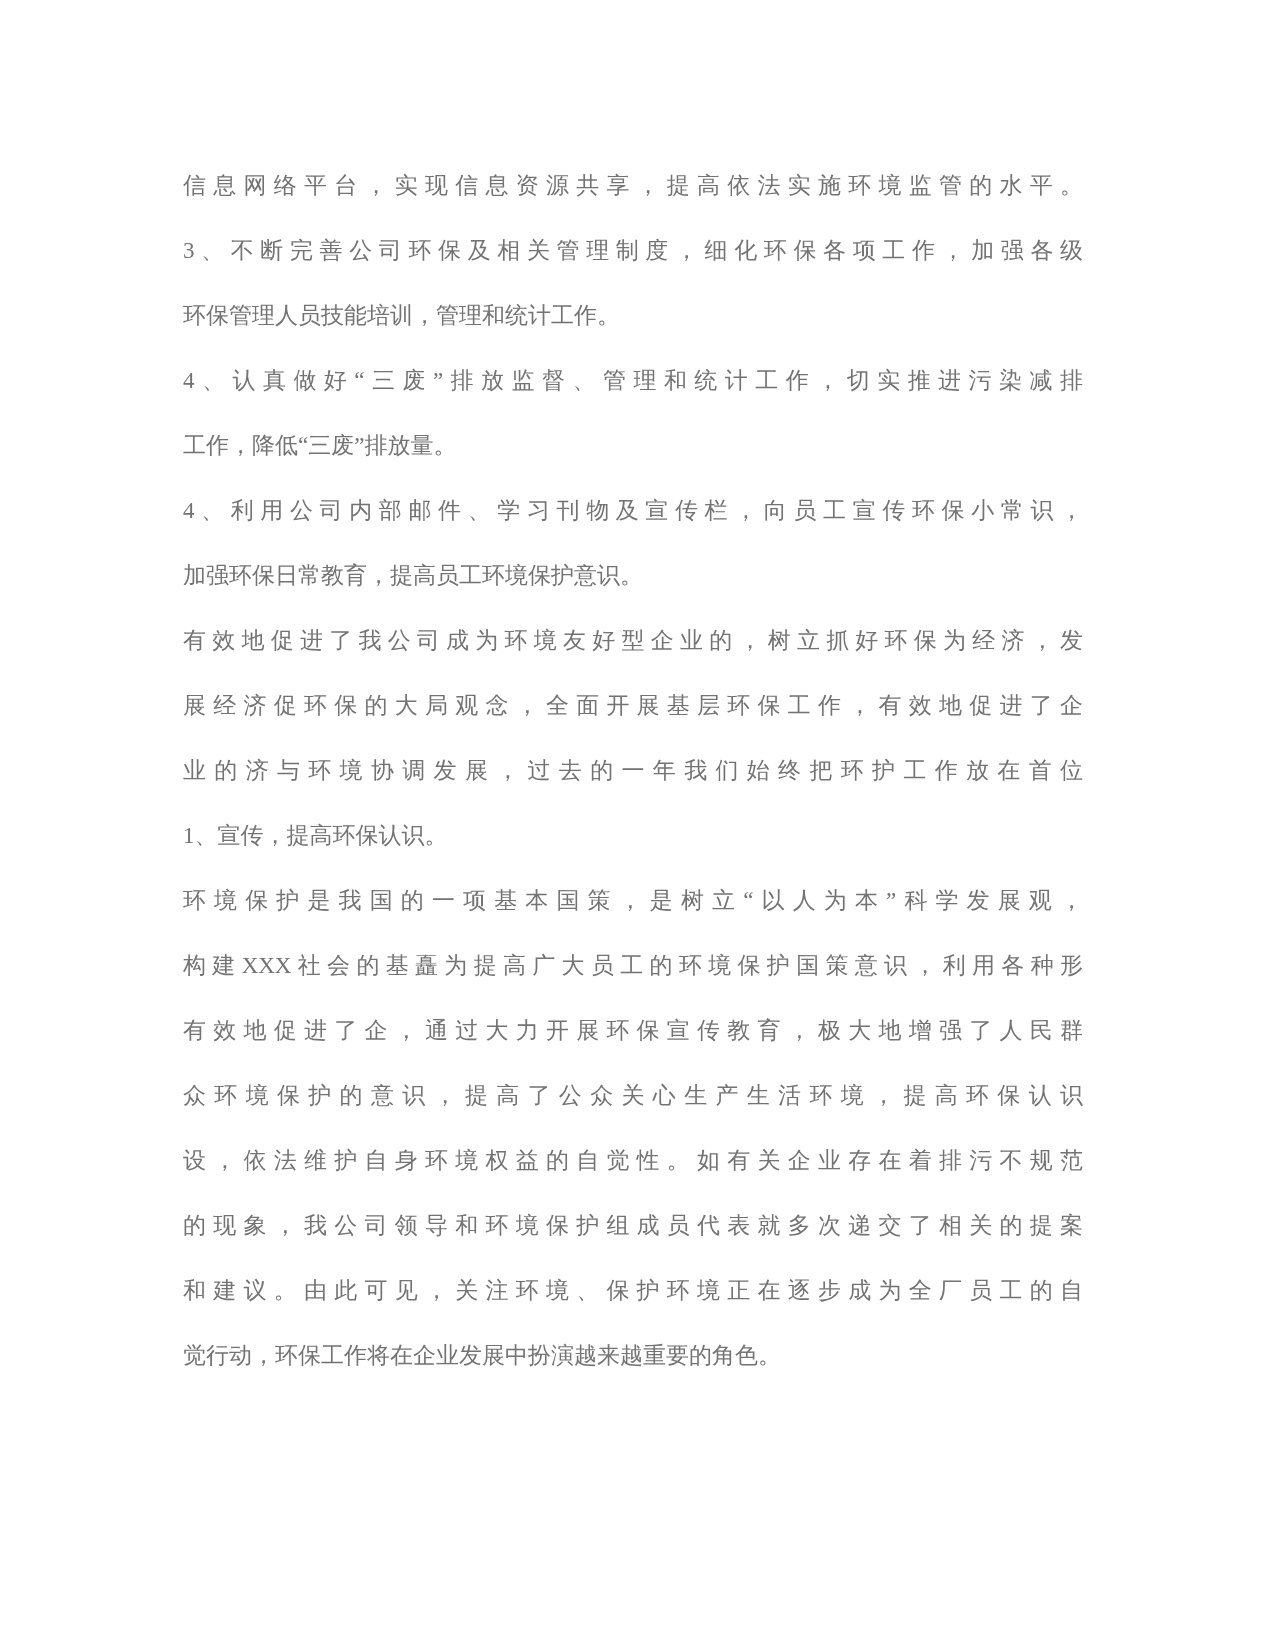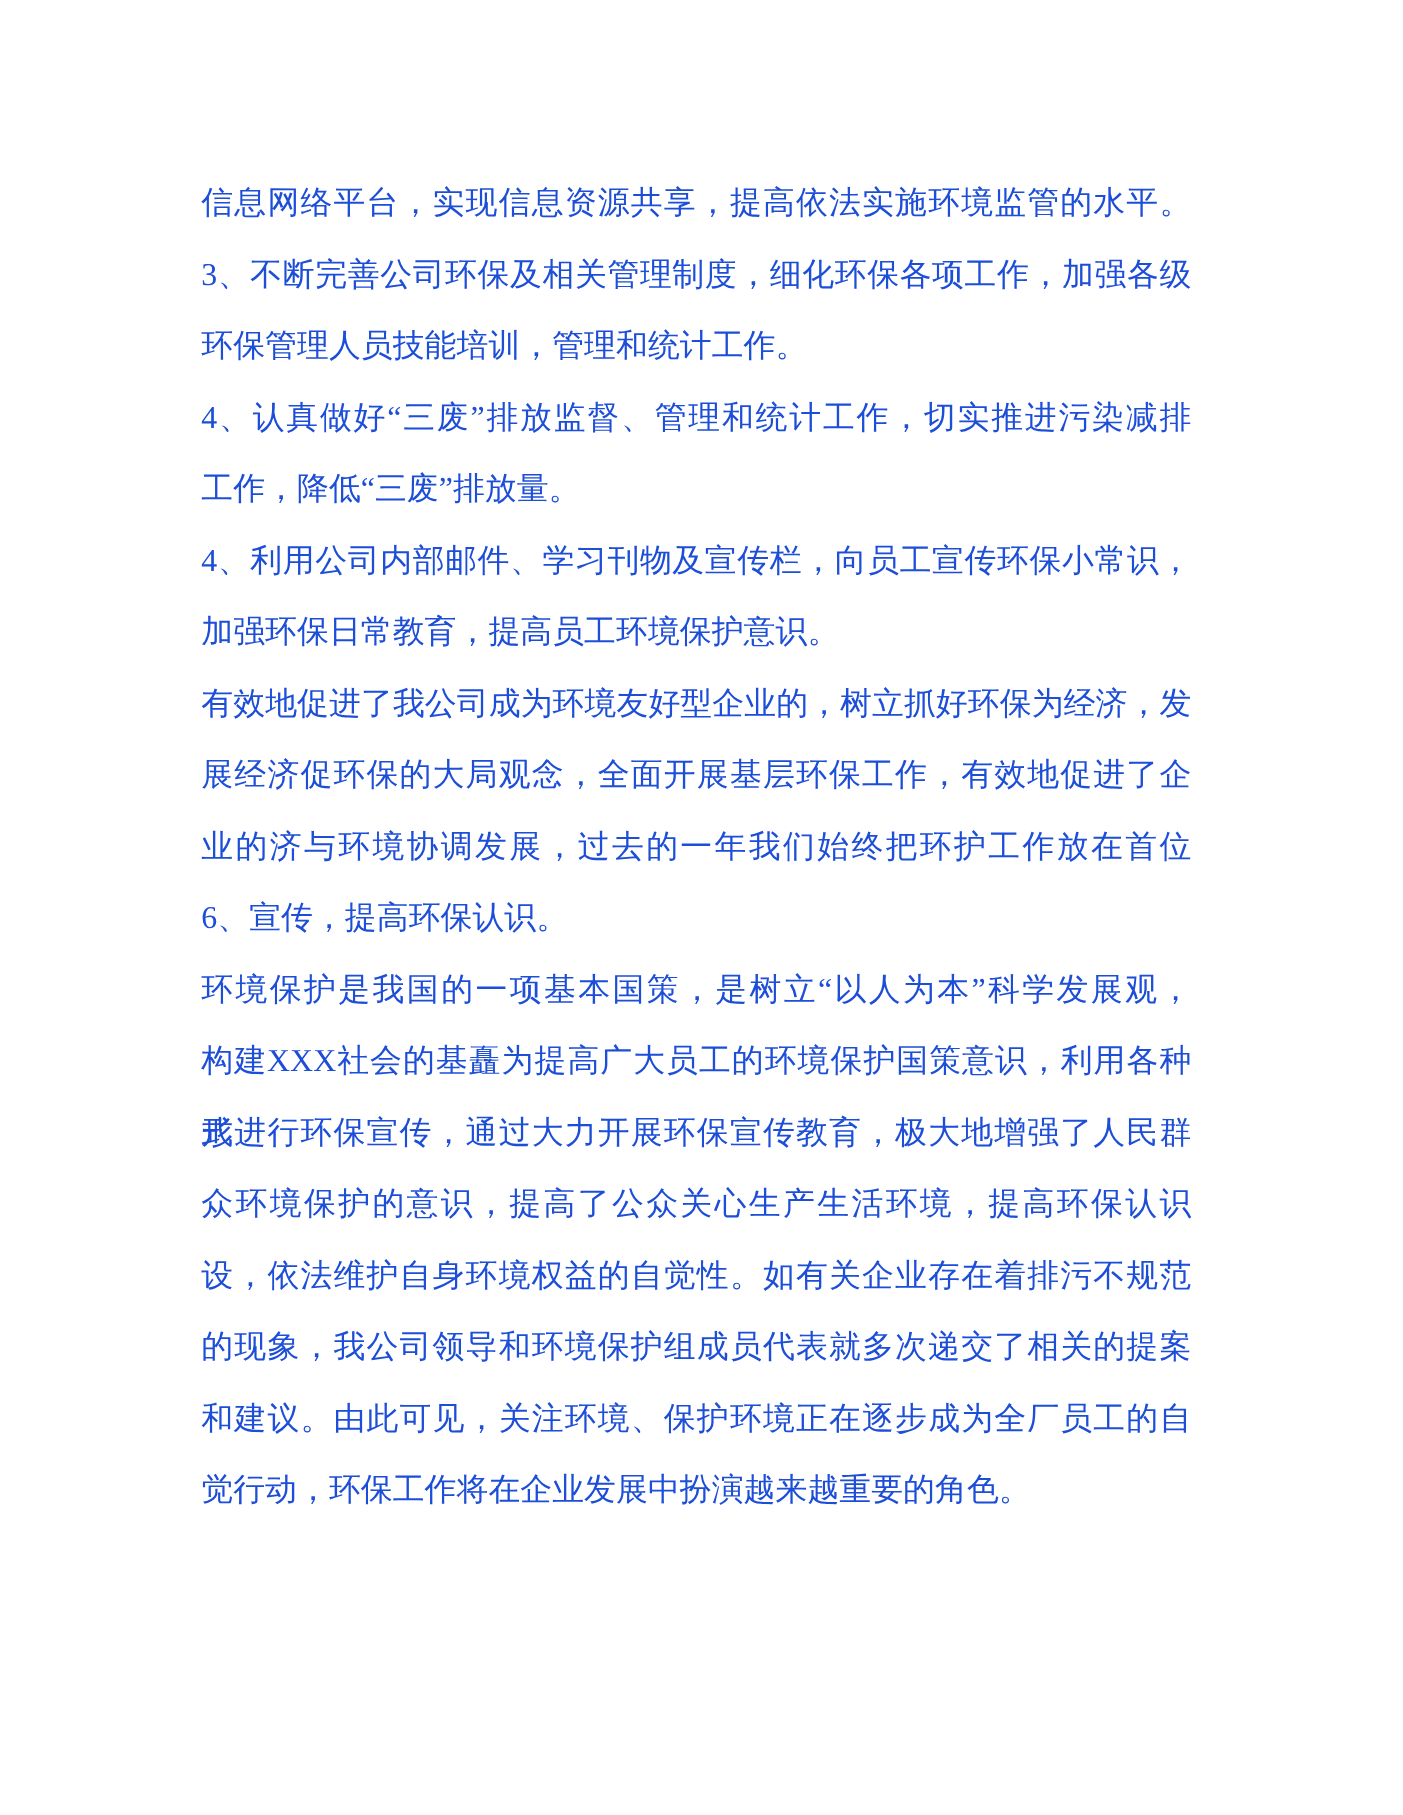--- a/index.html
+++ b/index.html
@@ -13,23 +13,23 @@
     height: 1650px;
     background: #ffffff;
     overflow: hidden;
   }
   .text-block {
     position: absolute;
     left: 183px;
     top: 153px;
     width: 900px;
     font-family: "Liberation Serif", "DejaVu Serif", serif;
-    font-size: 29px;
+    font-size: 23px;
     line-height: 65px;
-    color: #1d4ed8;
+    color: #737373;
     font-weight: 400;
   }
   .text-line {
     display: block;
     height: 65px;
     text-align: justify;
     text-align-last: left;
     white-space: nowrap;
   }
   .text-line.full {
@@ -45,23 +45,23 @@
       <div class="text-line full">信息网络平台，实现信息资源共享，提高依法实施环境监管的水平。</div>
       <div class="text-line full">3、不断完善公司环保及相关管理制度，细化环保各项工作，加强各级</div>
       <div class="text-line">环保管理人员技能培训，管理和统计工作。</div>
       <div class="text-line full">4、认真做好“三废”排放监督、管理和统计工作，切实推进污染减排</div>
       <div class="text-line">工作，降低“三废”排放量。</div>
       <div class="text-line full">4、利用公司内部邮件、学习刊物及宣传栏，向员工宣传环保小常识，</div>
       <div class="text-line">加强环保日常教育，提高员工环境保护意识。</div>
       <div class="text-line full">有效地促进了我公司成为环境友好型企业的，树立抓好环保为经济，发</div>
       <div class="text-line full">展经济促环保的大局观念，全面开展基层环保工作，有效地促进了企</div>
       <div class="text-line full">业的济与环境协调发展，过去的一年我们始终把环护工作放在首位</div>
-      <div class="text-line">6、宣传，提高环保认识。</div>
+      <div class="text-line">1、宣传，提高环保认识。</div>
       <div class="text-line full">环境保护是我国的一项基本国策，是树立“以人为本”科学发展观，</div>
       <div class="text-line full">构建XXX社会的基矗为提高广大员工的环境保护国策意识，利用各种形</div>
-      <div class="text-line full">式进行环保宣传，通过大力开展环保宣传教育，极大地增强了人民群</div>
+      <div class="text-line full">有效地促进了企，通过大力开展环保宣传教育，极大地增强了人民群</div>
       <div class="text-line full">众环境保护的意识，提高了公众关心生产生活环境，提高环保认识</div>
       <div class="text-line full">设，依法维护自身环境权益的自觉性。如有关企业存在着排污不规范</div>
       <div class="text-line full">的现象，我公司领导和环境保护组成员代表就多次递交了相关的提案</div>
       <div class="text-line full">和建议。由此可见，关注环境、保护环境正在逐步成为全厂员工的自</div>
       <div class="text-line">觉行动，环保工作将在企业发展中扮演越来越重要的角色。</div>
     </div>
 </div>
 
 </body></html>

